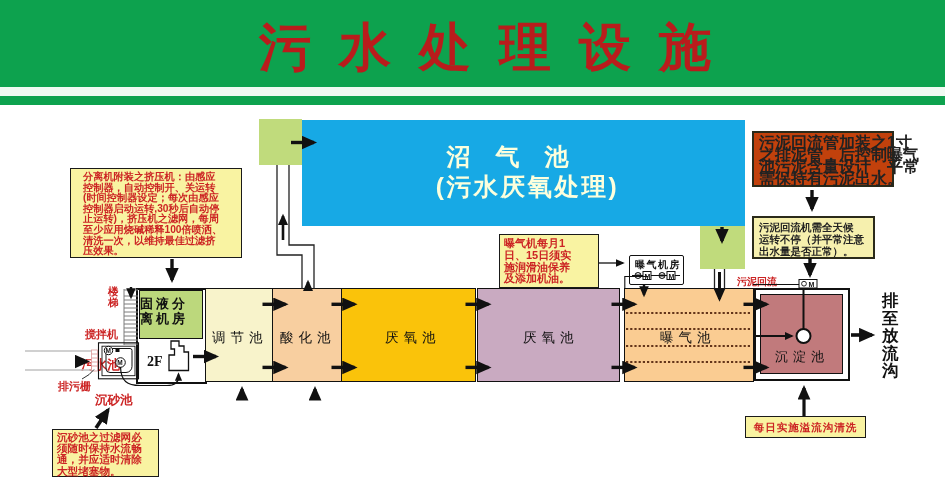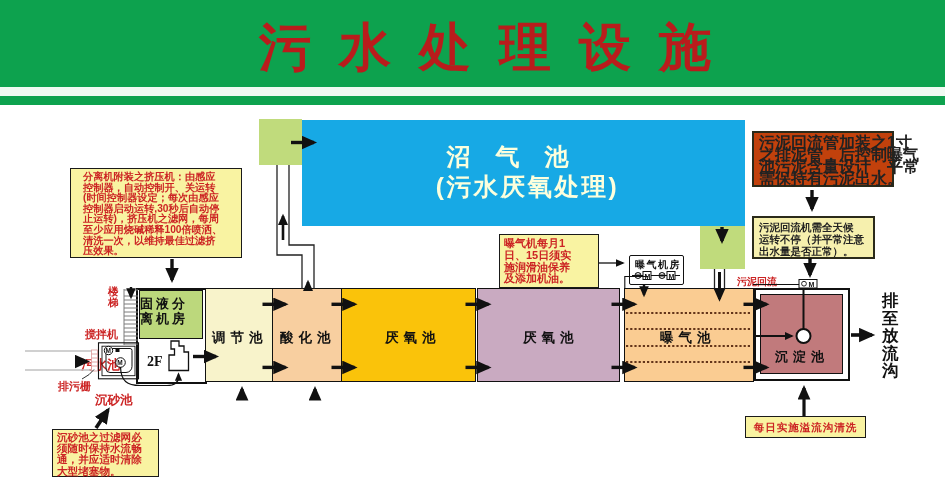--- a/index.html
+++ b/index.html
@@ -2,21 +2,21 @@
 <html><head>
 <meta charset="utf-8">
 <style>
 html,body{margin:0;padding:0;}
 body{width:945px;height:491px;overflow:hidden;background:#fff;
  font-family:"Liberation Sans", sans-serif;}
 #page{position:relative;width:945px;height:491px;background:#fff;}
 .abs{position:absolute;}
 .note{background:#f9f3a2;border:1.6px solid #1a1a1a;color:#cc2424;font-weight:bold;}
 .redtxt{color:#cc2424;font-weight:bold;}
-.tanklabel{position:absolute;color:#111;font-weight:bold;font-size:13.5px;letter-spacing:5px;white-space:nowrap;}
+.tanklabel{position:absolute;color:#111;font-weight:normal;font-size:13.5px;letter-spacing:5px;white-space:nowrap;}
 svg{display:block;}
 </style>
 </head>
 <body>
 <div id="page">
 
 <div class="abs" style="left:0;top:0;width:945px;height:87px;background:#0da24e;"></div>
 
 <div class="abs" style="left:0;top:87px;width:945px;height:9px;background:#effaf2;"></div>
 

